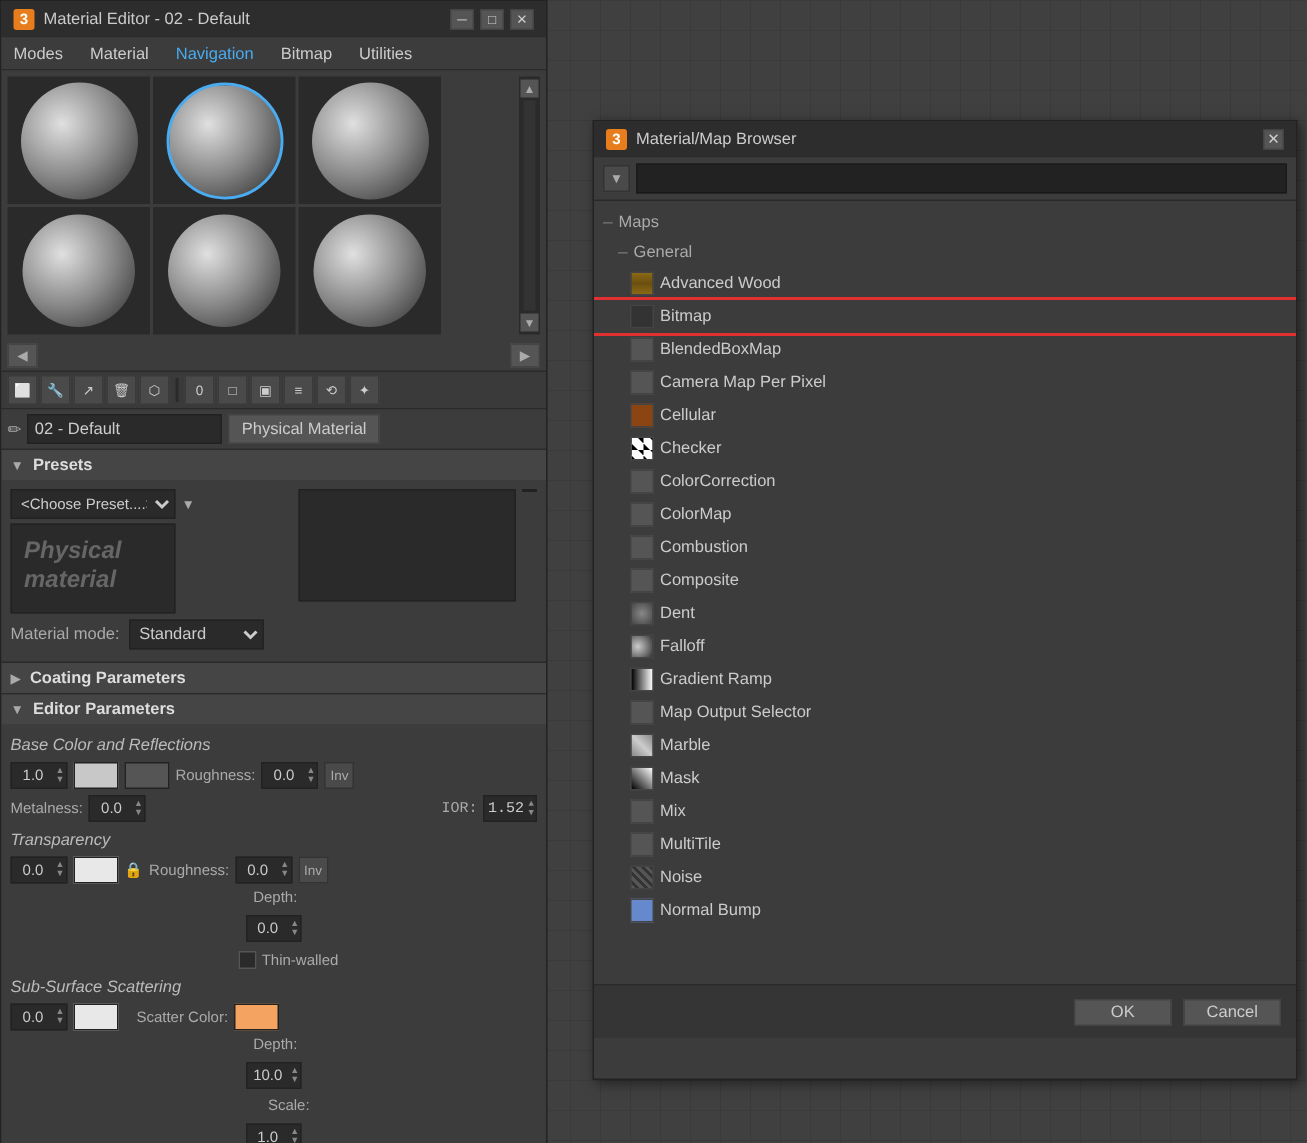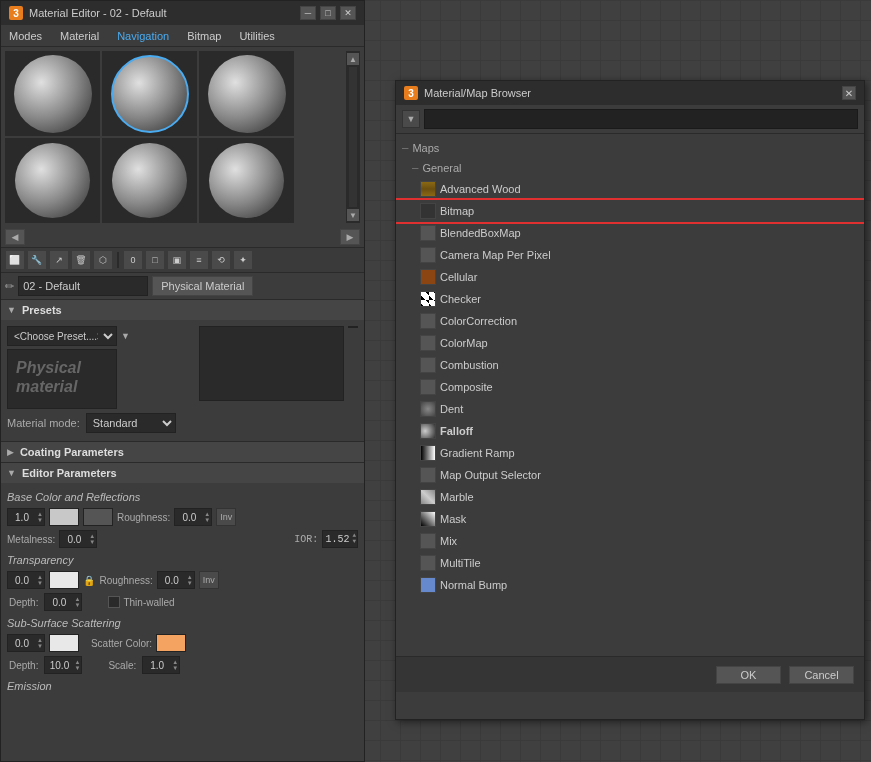--- a/index.html
+++ b/index.html
@@ -335,21 +335,21 @@
       padding: 0 3px;
       height: 18px;
       cursor: pointer;
     }
 
     .lock-icon {
       font-size: 10px; color: #888;
     }
 
     .param-sub-row {
-      display: flex; align-items: center; gap: 6px; margin-bottom: 3px;
+      display: flex; align-items: center; gap: 6px; margin-bottom: 3px; flex-direction: column;
     }
 
     .depth-label { color: #aaa; font-size: 10px; margin-left: 2px; }
 
     .checkbox-group {
       display: flex; align-items: center; gap: 3px;
     }
 
     .cb {
       width: 12px; height: 12px;
@@ -871,21 +871,21 @@
       <div class="tree-item" style="padding-left:24px;">
         <div class="tree-icon"></div>
         <span class="tree-label">Composite</span>
       </div>
 
       <div class="tree-item" style="padding-left:24px;">
         <div class="tree-icon dent"></div>
         <span class="tree-label">Dent</span>
       </div>
 
-      <div class="tree-item" style="padding-left:24px;font-weight:bold;">
+      <div class="tree-item" style="padding-left:24px;">
         <div class="tree-icon falloff"></div>
         <span class="tree-label">Falloff</span>
       </div>
 
 
       <div class="tree-item" style="padding-left:24px;">
         <div class="tree-icon gradient"></div>
         <span class="tree-label">Gradient Ramp</span>
       </div>
 
@@ -907,20 +907,24 @@
       <div class="tree-item" style="padding-left:24px;">
         <div class="tree-icon"></div>
         <span class="tree-label">Mix</span>
       </div>
 
       <div class="tree-item" style="padding-left:24px;">
         <div class="tree-icon"></div>
         <span class="tree-label">MultiTile</span>
       </div>
 
+      <div class="tree-item" style="padding-left:24px;">
+        <div class="tree-icon noise"></div>
+        <span class="tree-label">Noise</span>
+      </div>
 
       <div class="tree-item" style="padding-left:24px;">
         <div class="tree-icon normal"></div>
         <span class="tree-label">Normal Bump</span>
       </div>
 
 
     </div>
 
     <div class="mb-footer">

